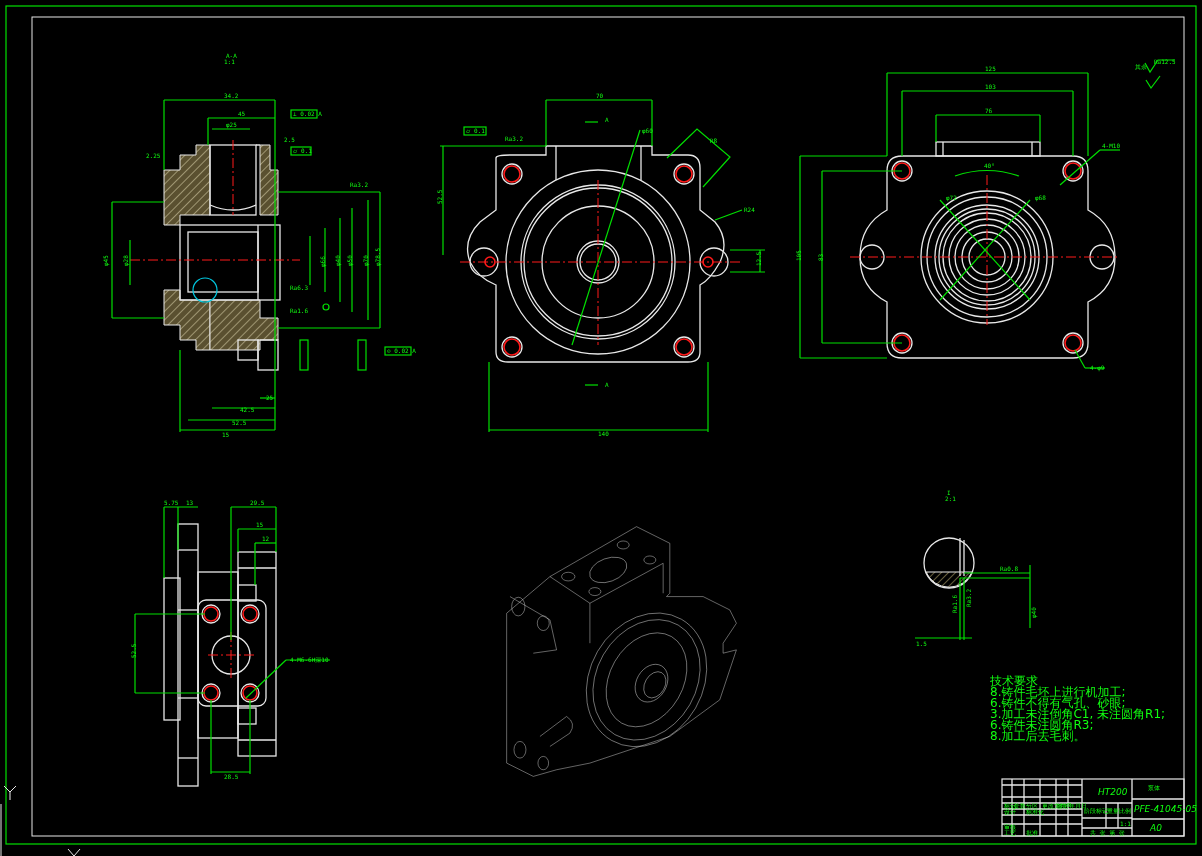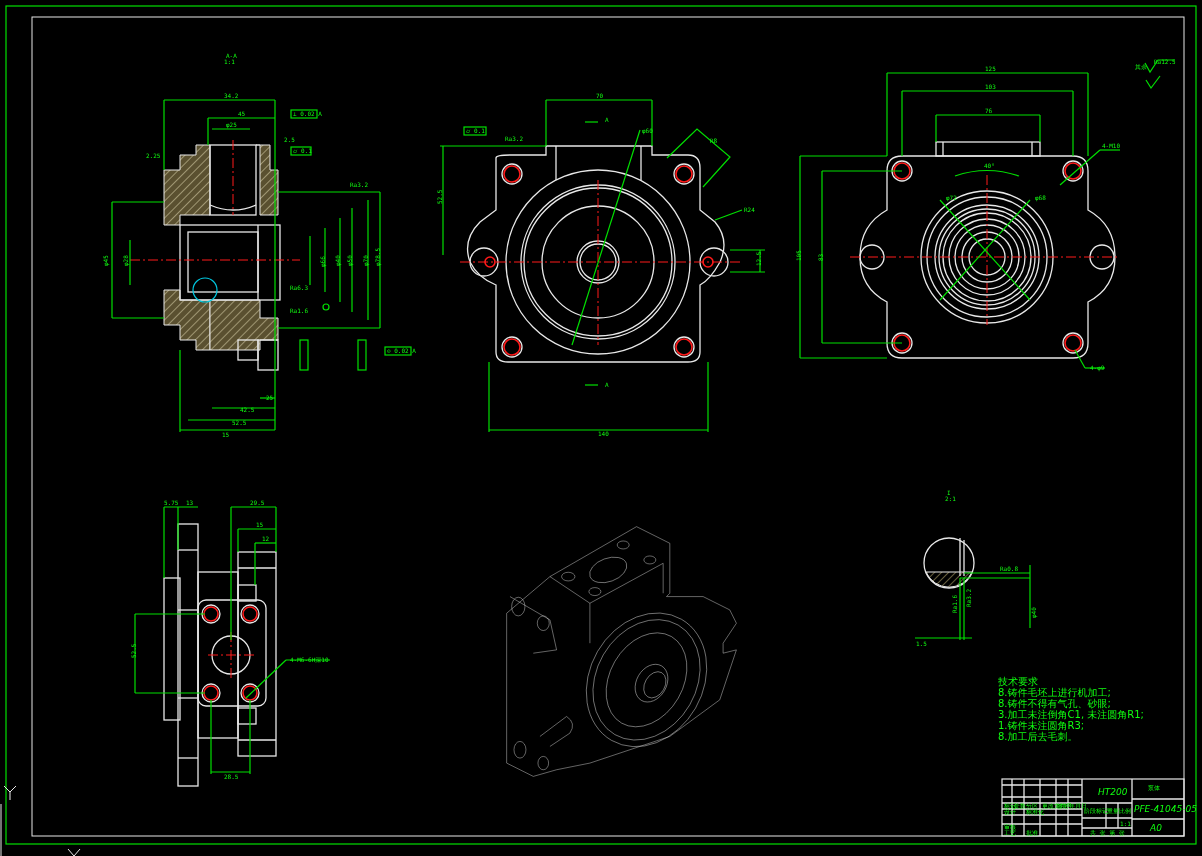--- a/index.html
+++ b/index.html
@@ -6,21 +6,21 @@
   body{width:1202px;height:856px;overflow:hidden;position:relative;font-family:"DejaVu Sans Mono",monospace;}
   svg{position:absolute;left:0;top:0;}
   .g{stroke:#00e000;fill:none;stroke-width:1.2;}
   .w{stroke:#e8e8e8;fill:none;stroke-width:1.3;}
   .r{stroke:#ff1a1a;fill:none;stroke-width:1.6;}
   .rc{stroke:#ff1a1a;fill:none;stroke-width:1;stroke-dasharray:10 3 2 3;}
   .c{stroke:#00c8e0;fill:none;stroke-width:1.2;}
   .t{fill:#10ff10;font-size:6px;font-family:"DejaVu Sans Mono",monospace;}
   .tb{fill:#10ff10;font-size:9px;font-family:"DejaVu Sans",sans-serif;font-style:italic;}
   .hatch{fill:url(#hp);stroke:#e8e8e8;stroke-width:1;}
-  #notes{position:absolute;left:990px;top:676px;color:#10ff10;font-size:10px;line-height:11px;font-family:"DejaVu Sans",sans-serif;margin-left:8px;}
+  #notes{position:absolute;left:990px;top:676px;color:#10ff10;font-size:12px;line-height:11px;font-family:"DejaVu Sans",sans-serif;}
   #notes div{white-space:nowrap;}
 </style>
 </head>
 <body>
 
 <svg width="1202" height="856" viewBox="0 0 1202 856">
   <defs>
     <pattern id="hp" width="6" height="6" patternUnits="userSpaceOnUse" patternTransform="rotate(45)">
       <rect width="6" height="6" fill="#5a5030"></rect>
       <line x1="0" y1="0" x2="0" y2="6" stroke="#cfc7a0" stroke-width="1.2"></line>
@@ -373,17 +373,17 @@
   <g>
     <path d="M4,786 L10,792 L16,786 M10,792 L10,800" stroke="#e8e8e8" fill="none" stroke-width="1"></path>
     <path d="M68,849 L74,856 M80,849 L74,856" stroke="#e8e8e8" fill="none" stroke-width="1"></path>
     <line x1="1" y1="804" x2="1" y2="856" stroke="#e8e8e8" stroke-width="1"></line>
   </g>
 </svg>
 
 <div id="notes">
   <div>技术要求</div>
   <div>8.铸件毛坯上进行机加工;</div>
-  <div>8.铸件不得有气孔、砂眼;</div>
+  <div>6.铸件不得有气孔、砂眼;</div>
   <div>3.加工未注倒角C1, 未注圆角R1;</div>
-  <div>1.铸件未注圆角R3;</div>
+  <div>6.铸件未注圆角R3;</div>
   <div>8.加工后去毛刺。</div>
 </div>
 
 </body></html>

